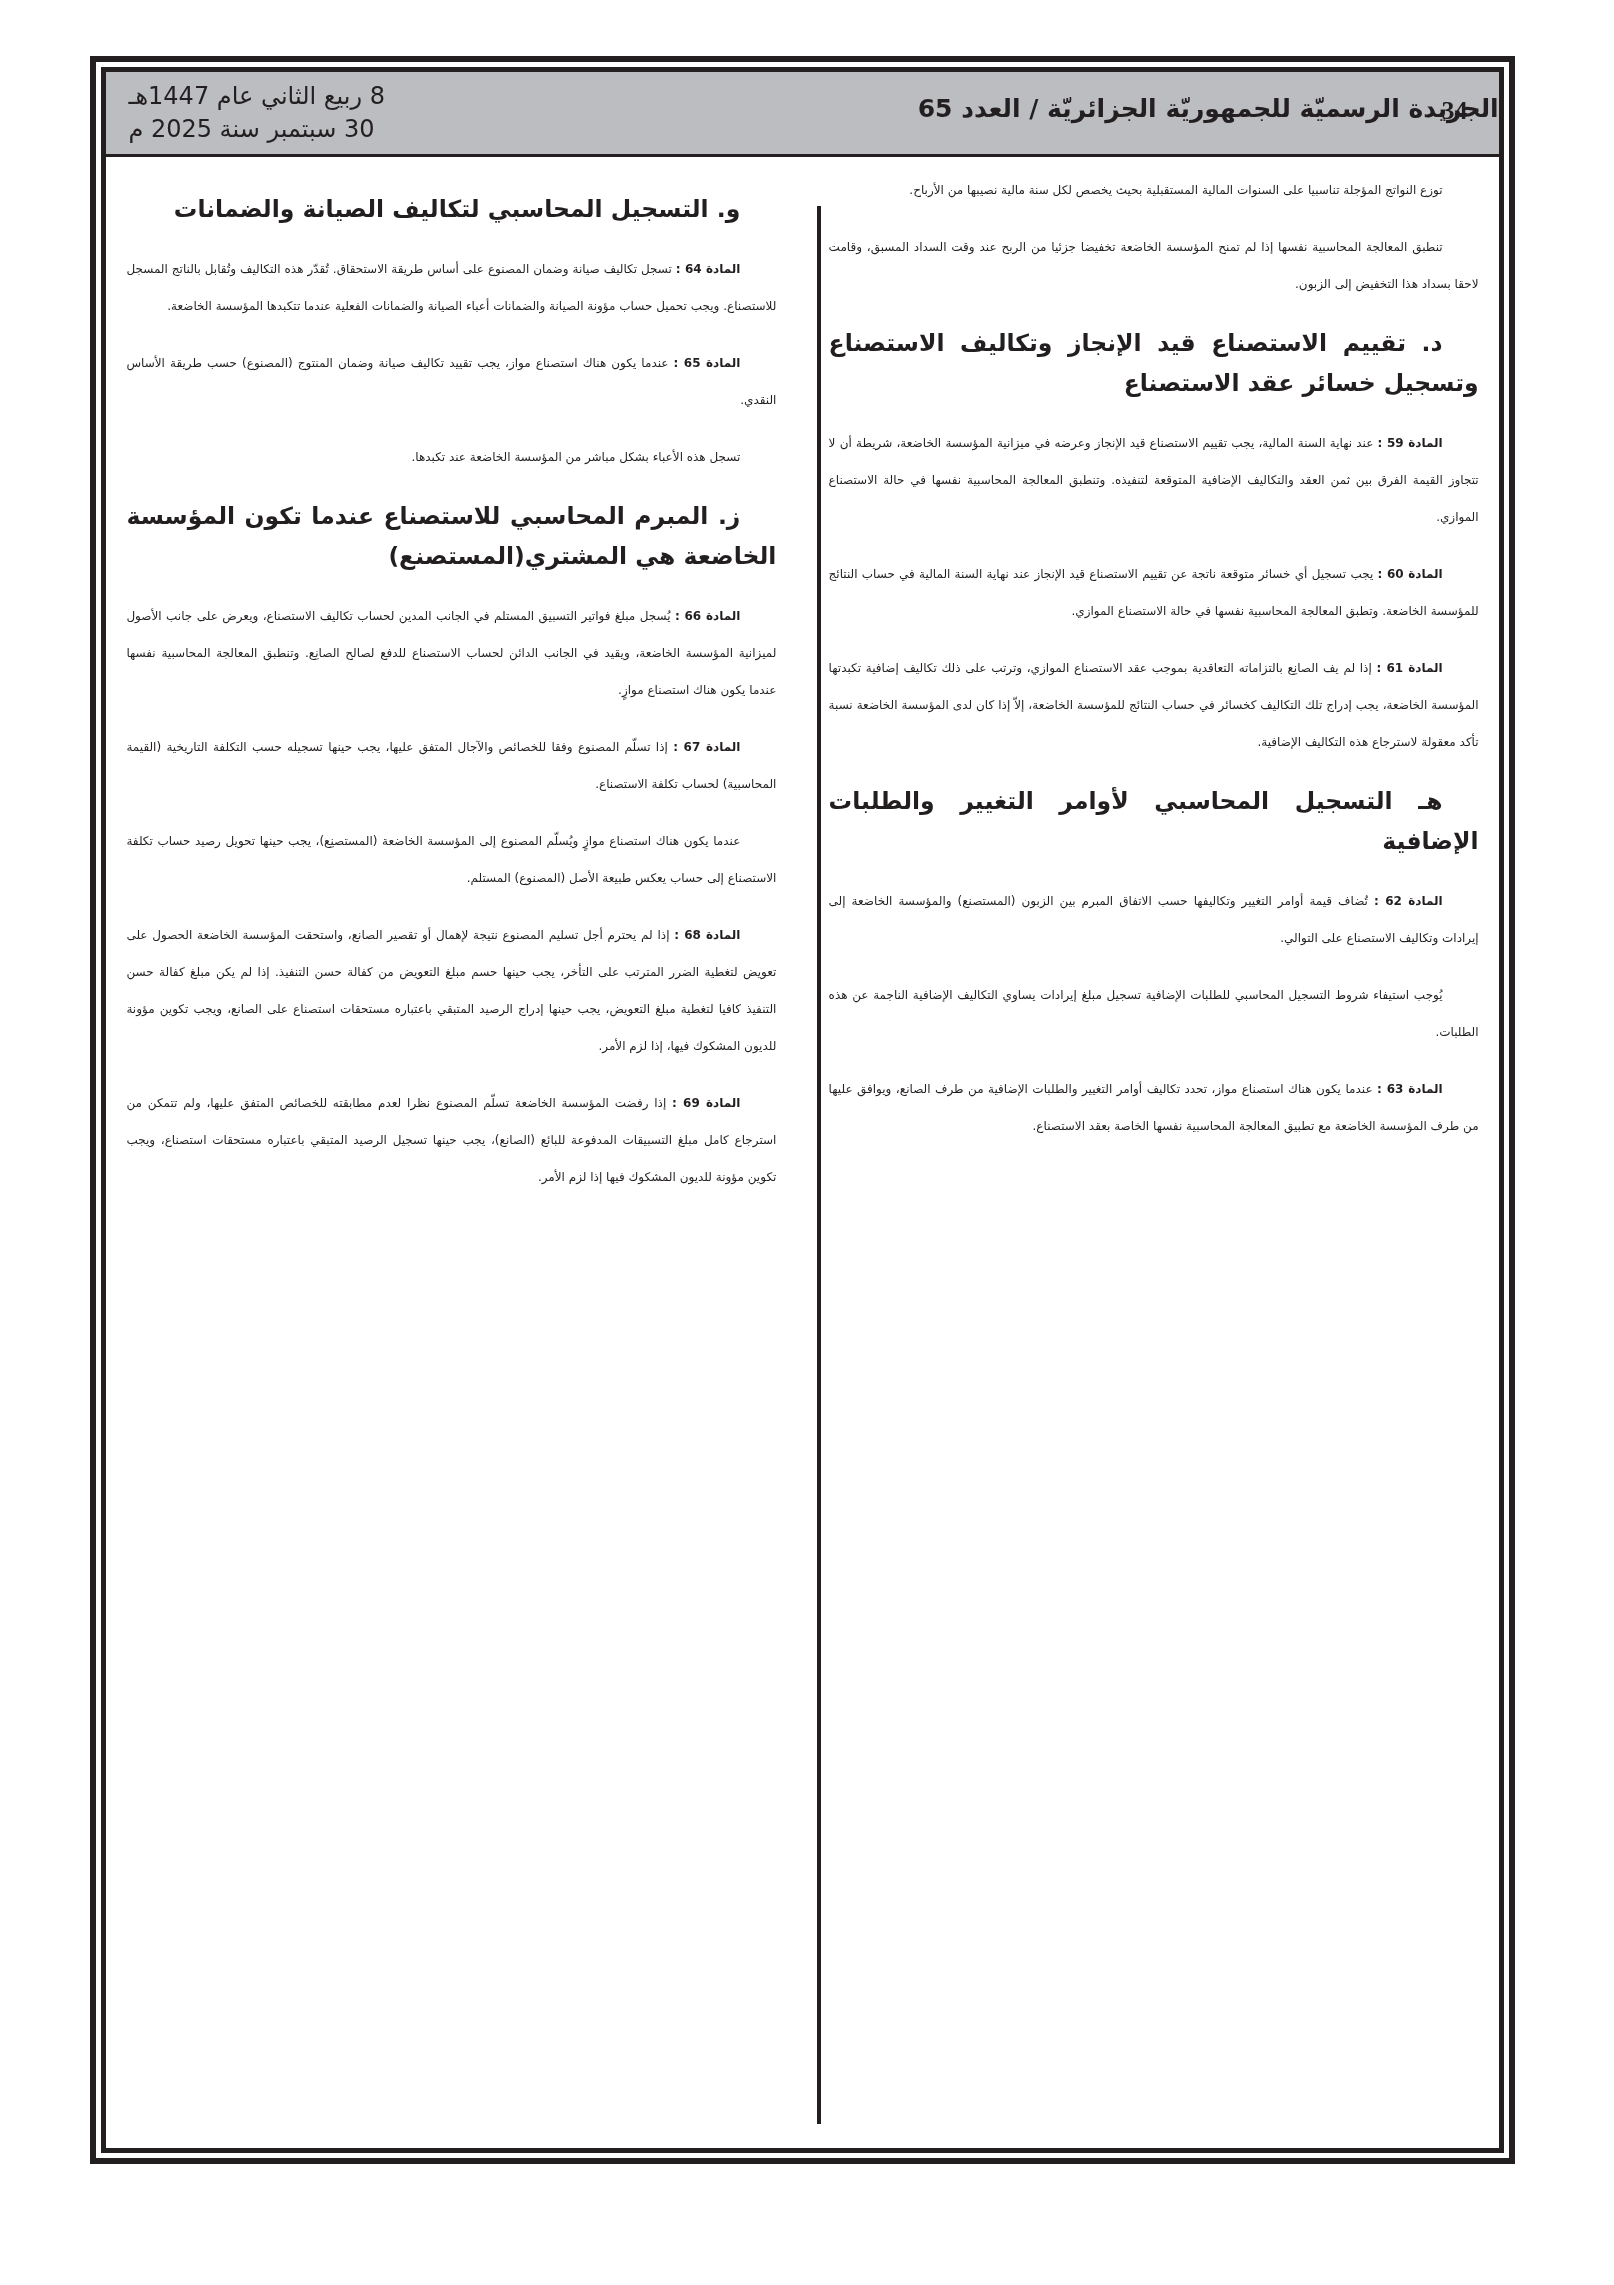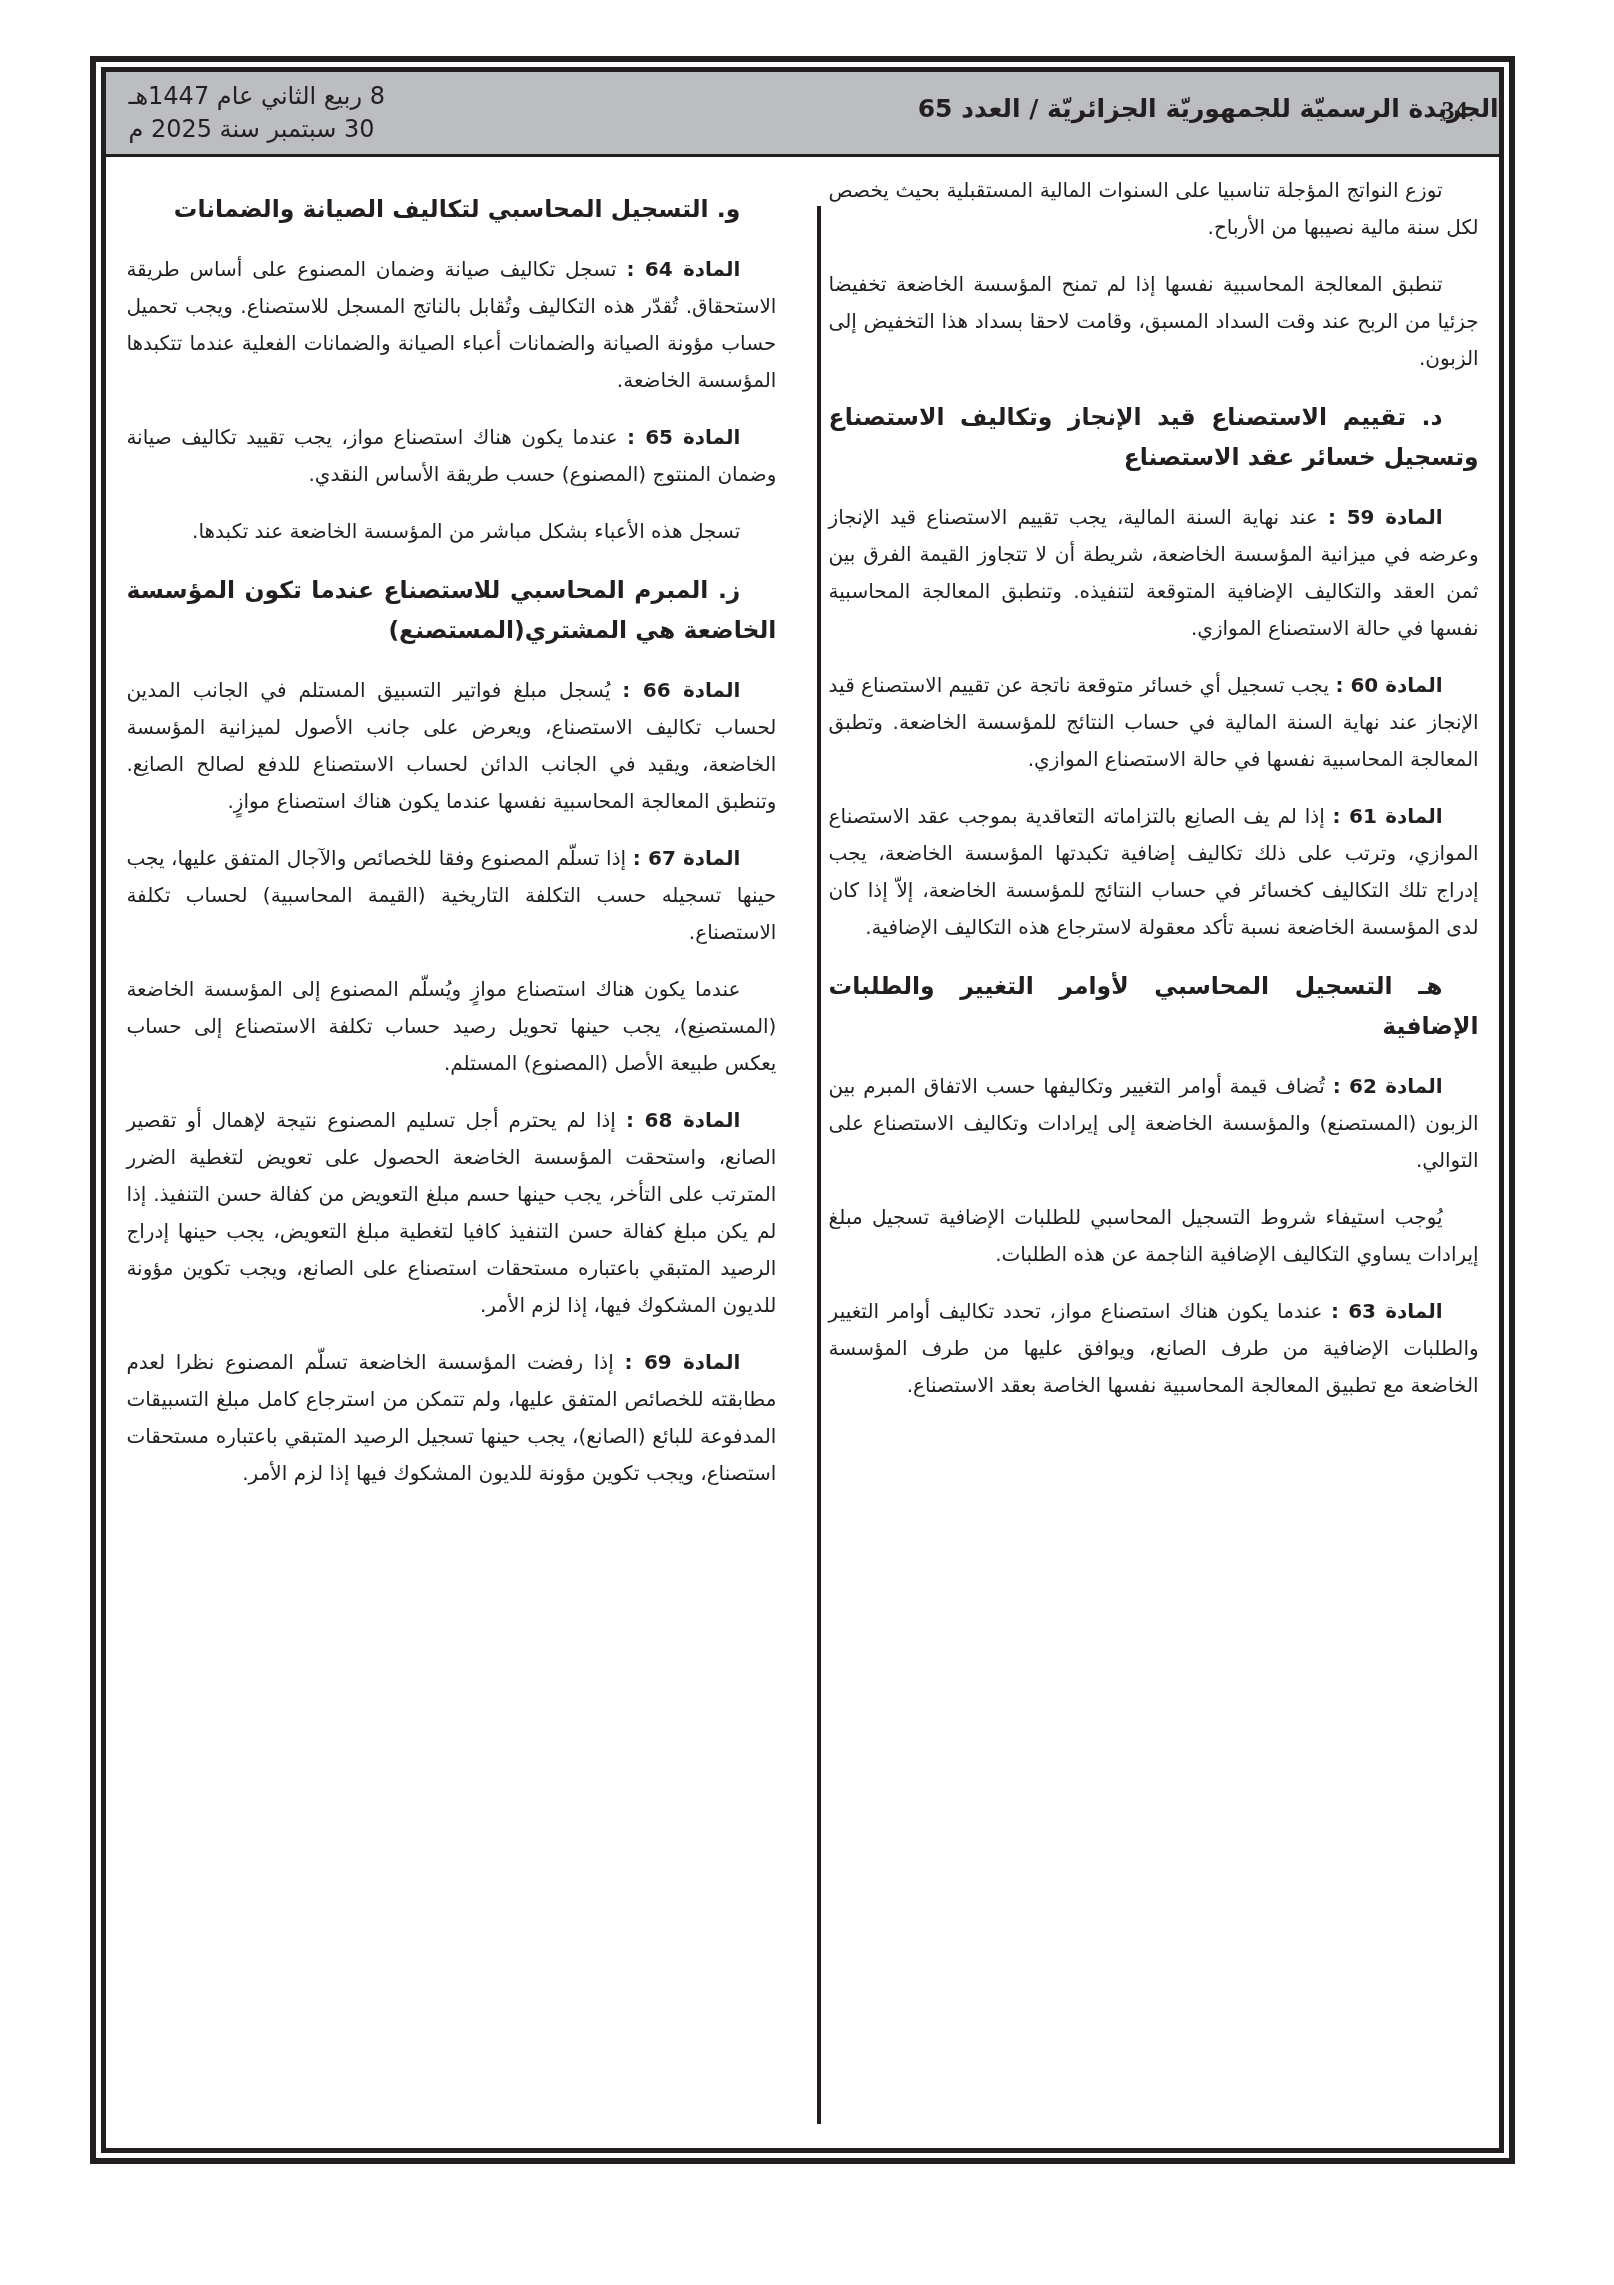--- a/index.html
+++ b/index.html
@@ -93,21 +93,21 @@
     .divider {
       position: absolute;
       left: 691px;
       top: 34px;
       height: 1918px;
       width: 3.6px;
       background: #231f20;
     }
     p {
       margin: 0 0 20px 0;
-      font-size: 20px;
+      font-size: 12px;
       line-height: 37px;
       text-indent: 36px;
     }
     .art-label {
       font-weight: bold;
     }
     h3 {
       margin: 16.3px 0 22px 0;
       font-size: 23.5px;
       font-weight: 900;

